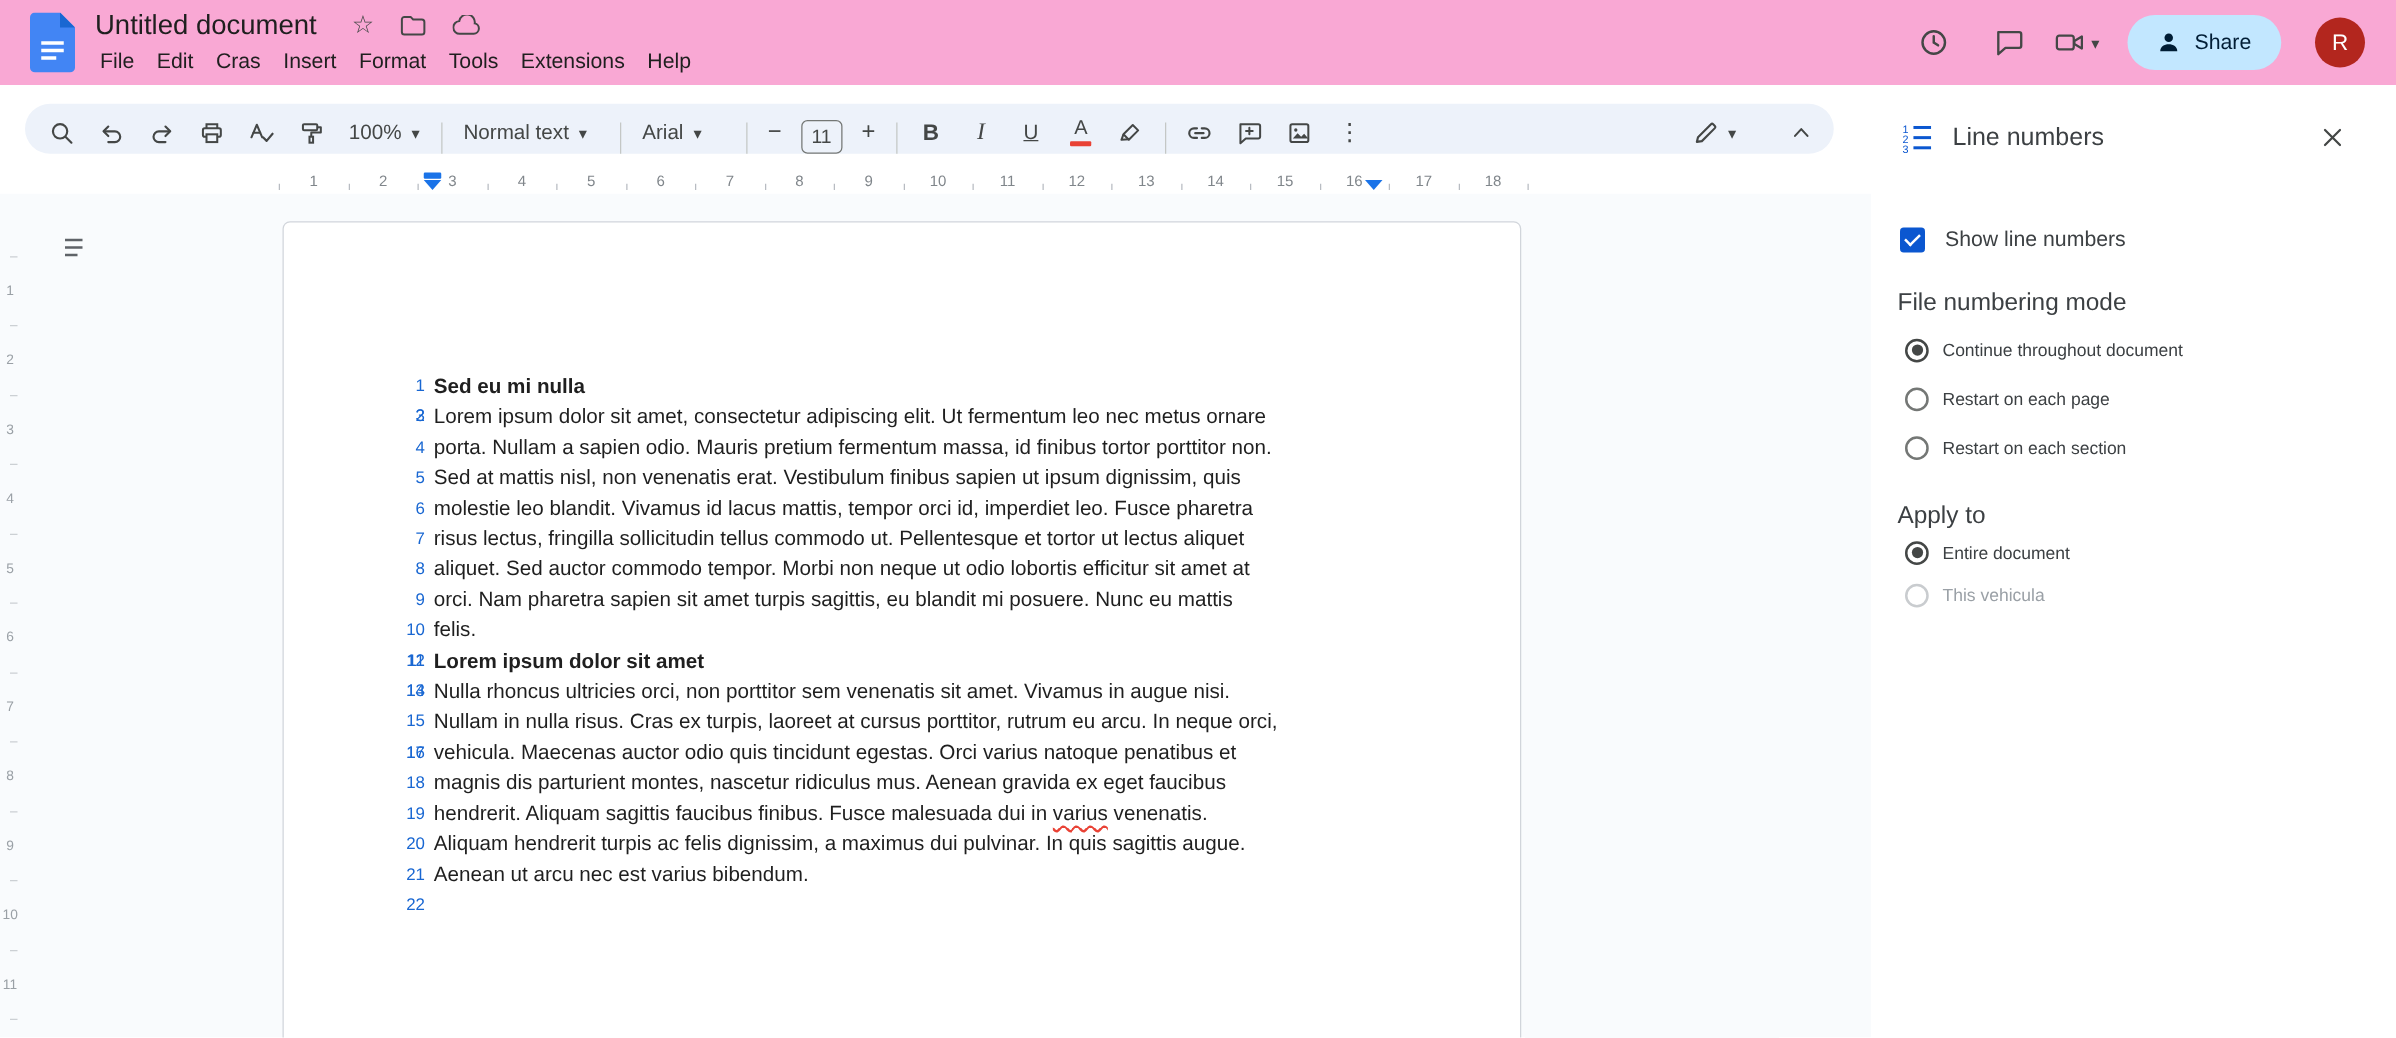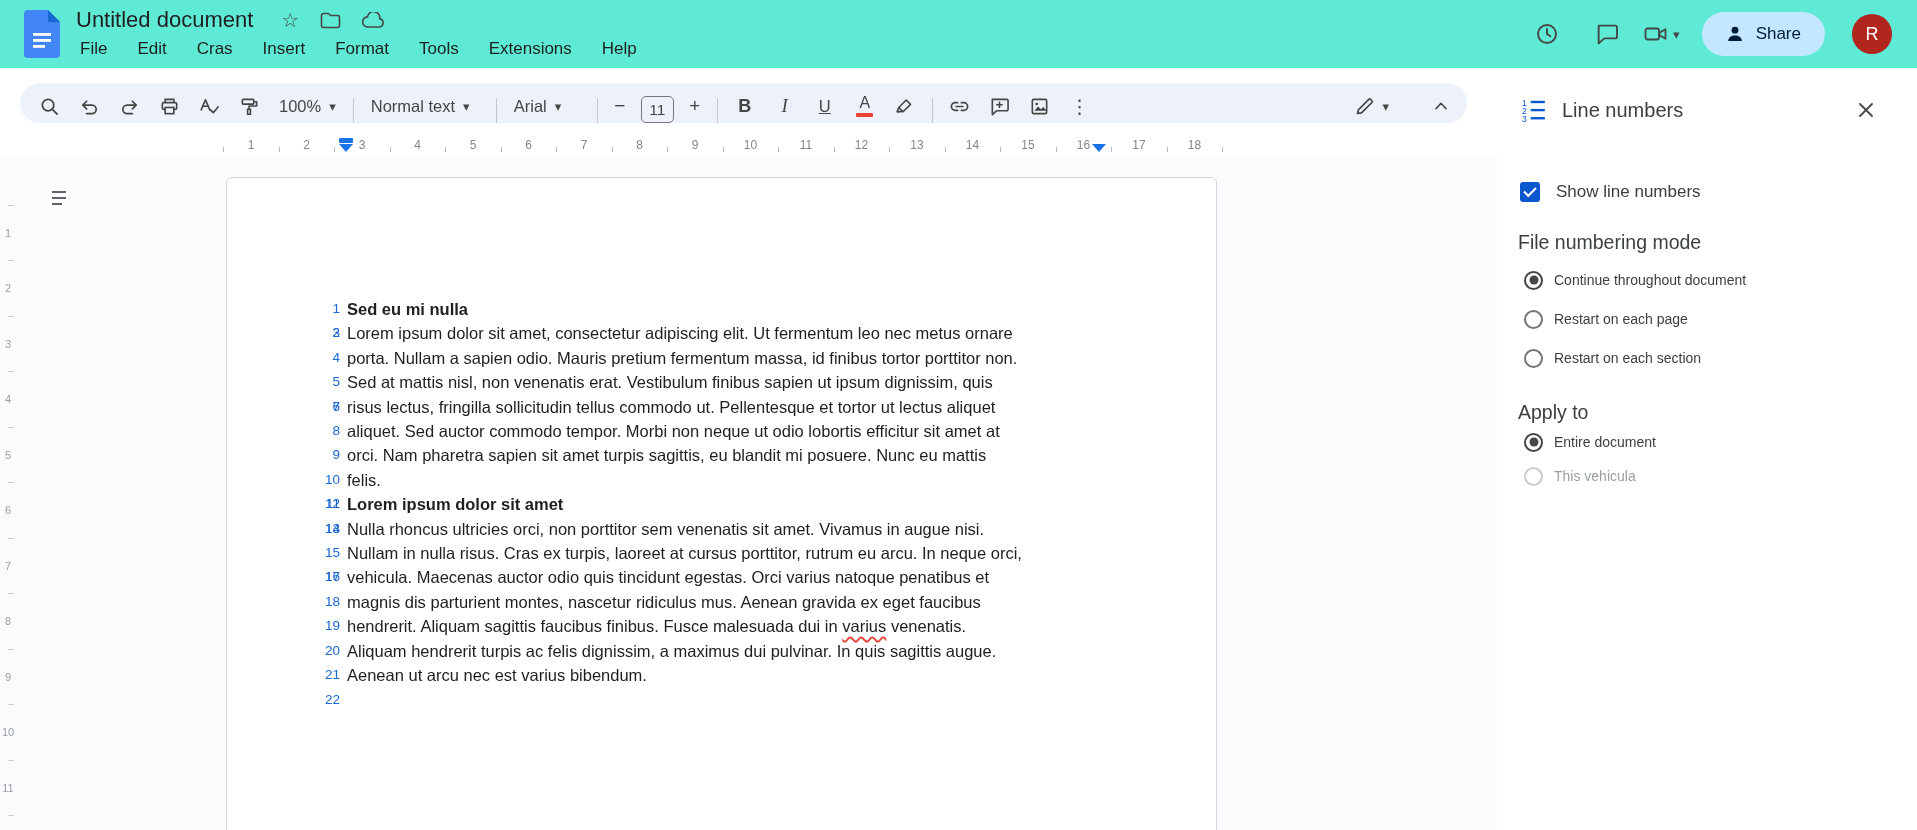--- a/index.html
+++ b/index.html
@@ -16,28 +16,28 @@
     --gray-icon:#444746;
     --gray-text:#3c4043;
   }
   *{margin:0;padding:0;box-sizing:border-box;}
   html,body{width:1917px;height:830px;overflow:hidden;}
   body{position:relative;background:#fff;font-family:"Liberation Sans","DejaVu Sans",sans-serif;color:var(--ink);}
   svg{display:block;}
   .ic{color:var(--gray-icon);}
 
   
-  .header{position:absolute;left:0;top:0;right:0;height:68px;background:#5eead4;}
+  .header{position:absolute;left:0;top:0;right:0;height:68px;background:#f9a8d4;}
   .logo{position:absolute;left:24px;top:10px;width:36px;height:48px;}
   .title-area{position:absolute;left:76px;top:5px;}
   .doc-title-row{display:flex;align-items:center;height:30px;}
   .doc-title{font-size:22px;color:var(--ink);white-space:nowrap;}
   .title-icons{display:flex;align-items:center;gap:21px;margin-left:28px;color:var(--gray-icon);}
   .star-glyph{font-size:20px;line-height:20px;}
-  .menubar{display:flex;margin-left:-5px;margin-top:1px;gap:12px;}
+  .menubar{display:flex;margin-left:-5px;margin-top:1px;}
   .menu-item{font-size:17px;color:var(--ink);padding:3px 9px;border-radius:6px;cursor:default;white-space:nowrap;}
   .header-right{position:absolute;right:0;top:0;height:68px;display:flex;align-items:center;padding-right:25px;}
   .hdr-btn{width:44px;height:44px;display:flex;align-items:center;justify-content:center;border-radius:50%;}
   .hdr-btn + .hdr-btn{margin-left:16px;}
   .video-group{display:flex;align-items:center;margin-left:14px;gap:4px;}
   .caret{font-size:13px;color:var(--gray-icon);line-height:1;}
   .share-btn{margin-left:22px;height:44px;border-radius:22px;background:var(--share-bg);color:var(--share-text);display:flex;align-items:center;gap:10px;padding:0 24px;font-size:17px;font-weight:500;}
   .avatar{margin-left:27px;width:40px;height:40px;border-radius:50%;background:var(--avatar-bg);color:#fff;display:flex;align-items:center;justify-content:center;font-size:18px;font-weight:500;}
 
   
@@ -367,21 +367,21 @@
       </g>
     </svg>
   </div>
   <div class="page">
     <div class="doc-lines" id="doc-lines">
         <div class="doc-line bold"><span class="line-num">1</span><span class="line-text">Sed eu mi nulla</span></div>
         <div class="doc-line"><span class="line-num">2</span><span class="line-text"></span></div>
         <div class="doc-line"><span class="line-num">3</span><span class="line-text">Lorem ipsum dolor sit amet, consectetur adipiscing elit. Ut fermentum leo nec metus ornare</span></div>
         <div class="doc-line"><span class="line-num">4</span><span class="line-text">porta. Nullam a sapien odio. Mauris pretium fermentum massa, id finibus tortor porttitor non.</span></div>
         <div class="doc-line"><span class="line-num">5</span><span class="line-text">Sed at mattis nisl, non venenatis erat. Vestibulum finibus sapien ut ipsum dignissim, quis</span></div>
-        <div class="doc-line"><span class="line-num">6</span></div>
+        <div class="doc-line"><span class="line-num">6</span><span class="line-text">molestie leo blandit. Vivamus id lacus mattis, tempor orci id, imperdiet leo. Fusce pharetra</span></div>
         <div class="doc-line"><span class="line-num">7</span><span class="line-text">risus lectus, fringilla sollicitudin tellus commodo ut. Pellentesque et tortor ut lectus aliquet</span></div>
         <div class="doc-line"><span class="line-num">8</span><span class="line-text">aliquet. Sed auctor commodo tempor. Morbi non neque ut odio lobortis efficitur sit amet at</span></div>
         <div class="doc-line"><span class="line-num">9</span><span class="line-text">orci. Nam pharetra sapien sit amet turpis sagittis, eu blandit mi posuere. Nunc eu mattis</span></div>
         <div class="doc-line"><span class="line-num">10</span><span class="line-text">felis.</span></div>
         <div class="doc-line"><span class="line-num">11</span><span class="line-text"></span></div>
         <div class="doc-line bold"><span class="line-num">12</span><span class="line-text">Lorem ipsum dolor sit amet</span></div>
         <div class="doc-line"><span class="line-num">13</span><span class="line-text"></span></div>
         <div class="doc-line"><span class="line-num">14</span><span class="line-text">Nulla rhoncus ultricies orci, non porttitor sem venenatis sit amet. Vivamus in augue nisi.</span></div>
         <div class="doc-line"><span class="line-num">15</span><span class="line-text">Nullam in nulla risus. Cras ex turpis, laoreet at cursus porttitor, rutrum eu arcu. In neque orci,</span></div>
         <div class="doc-line"><span class="line-num">16</span></div>

